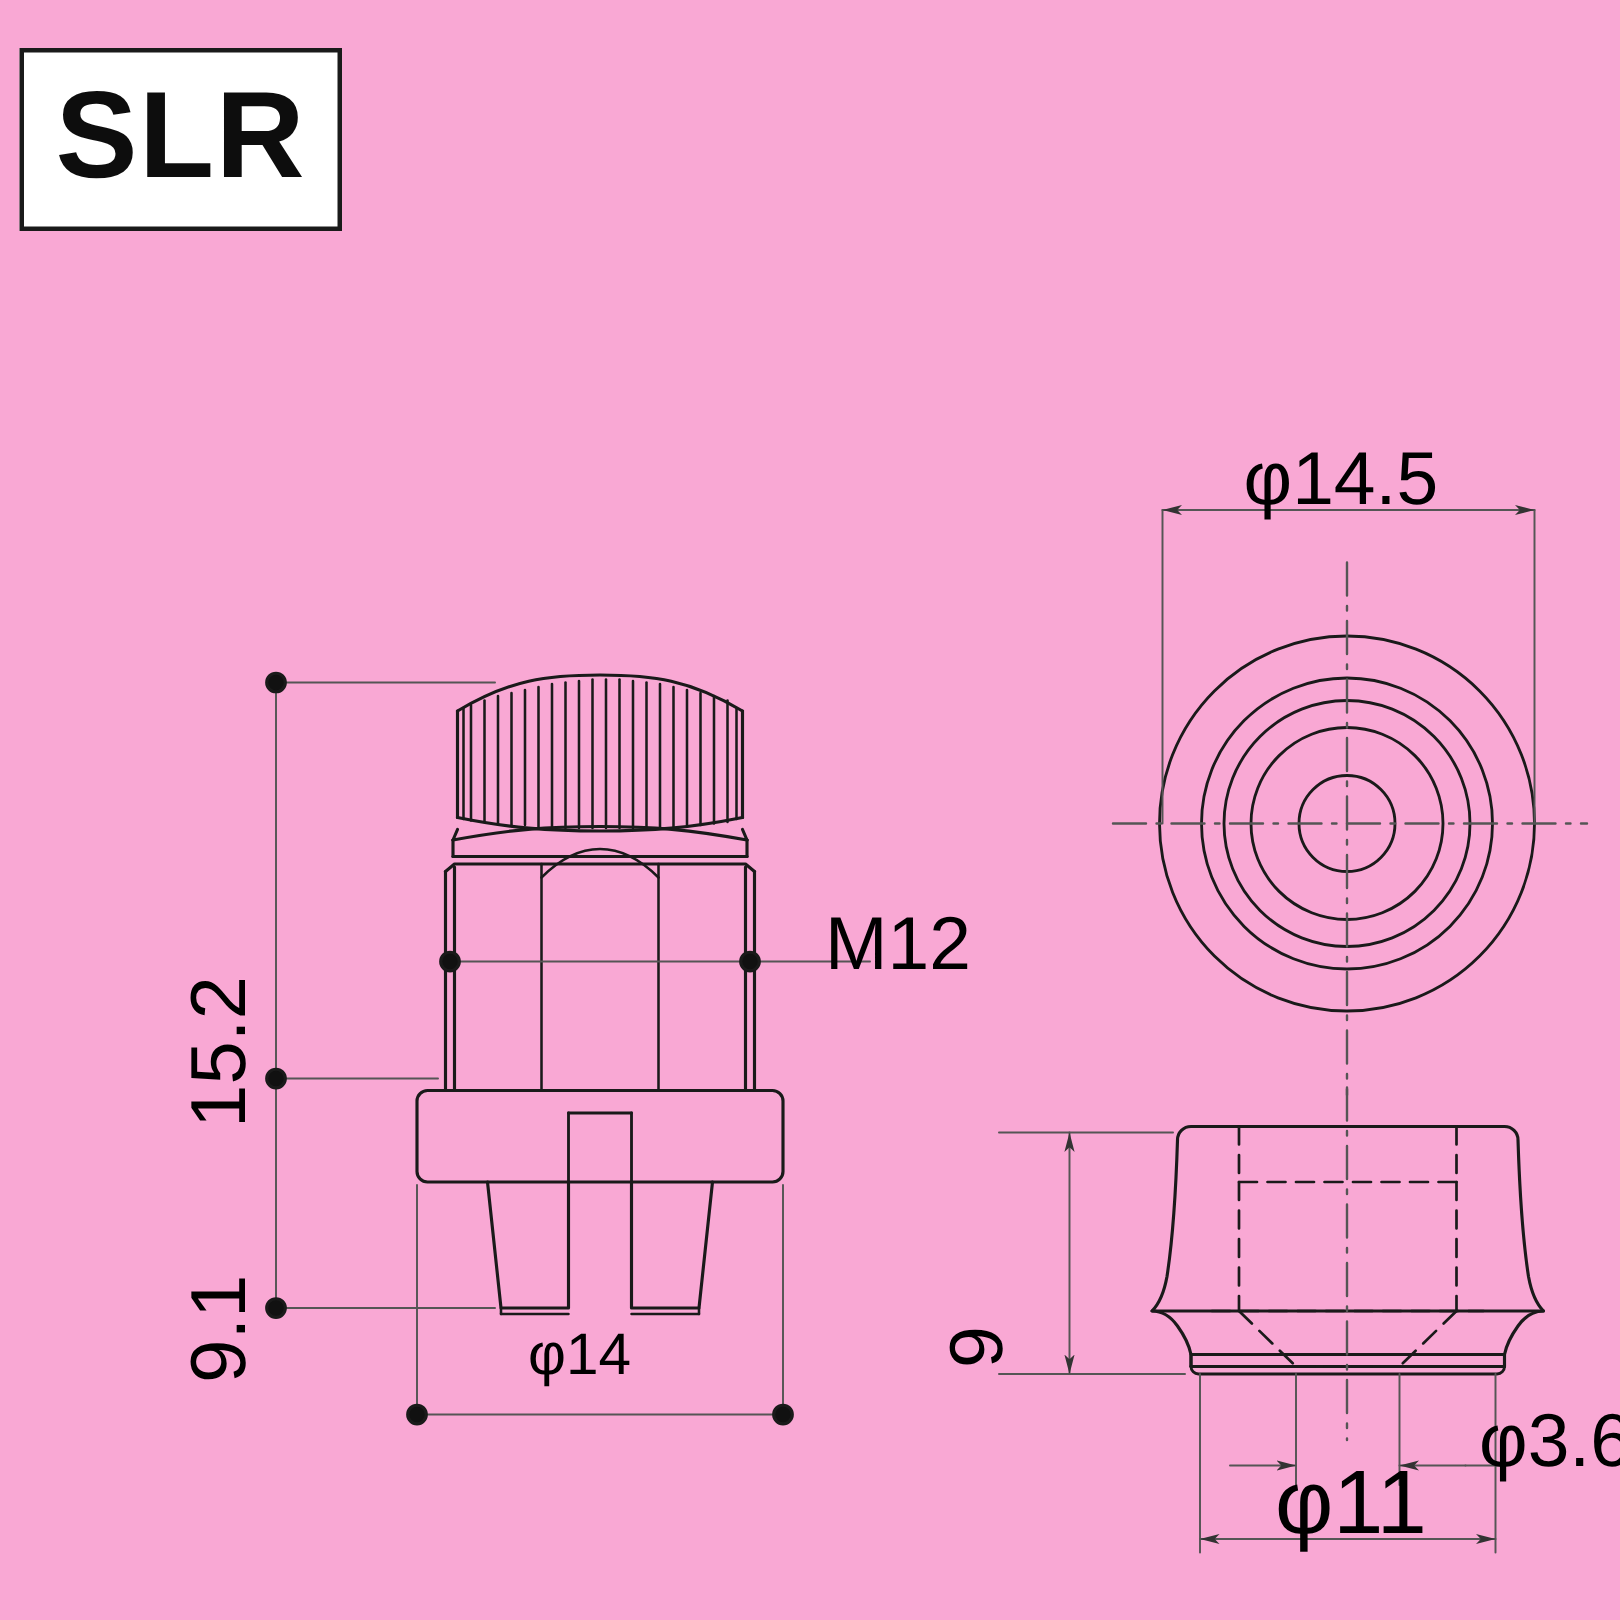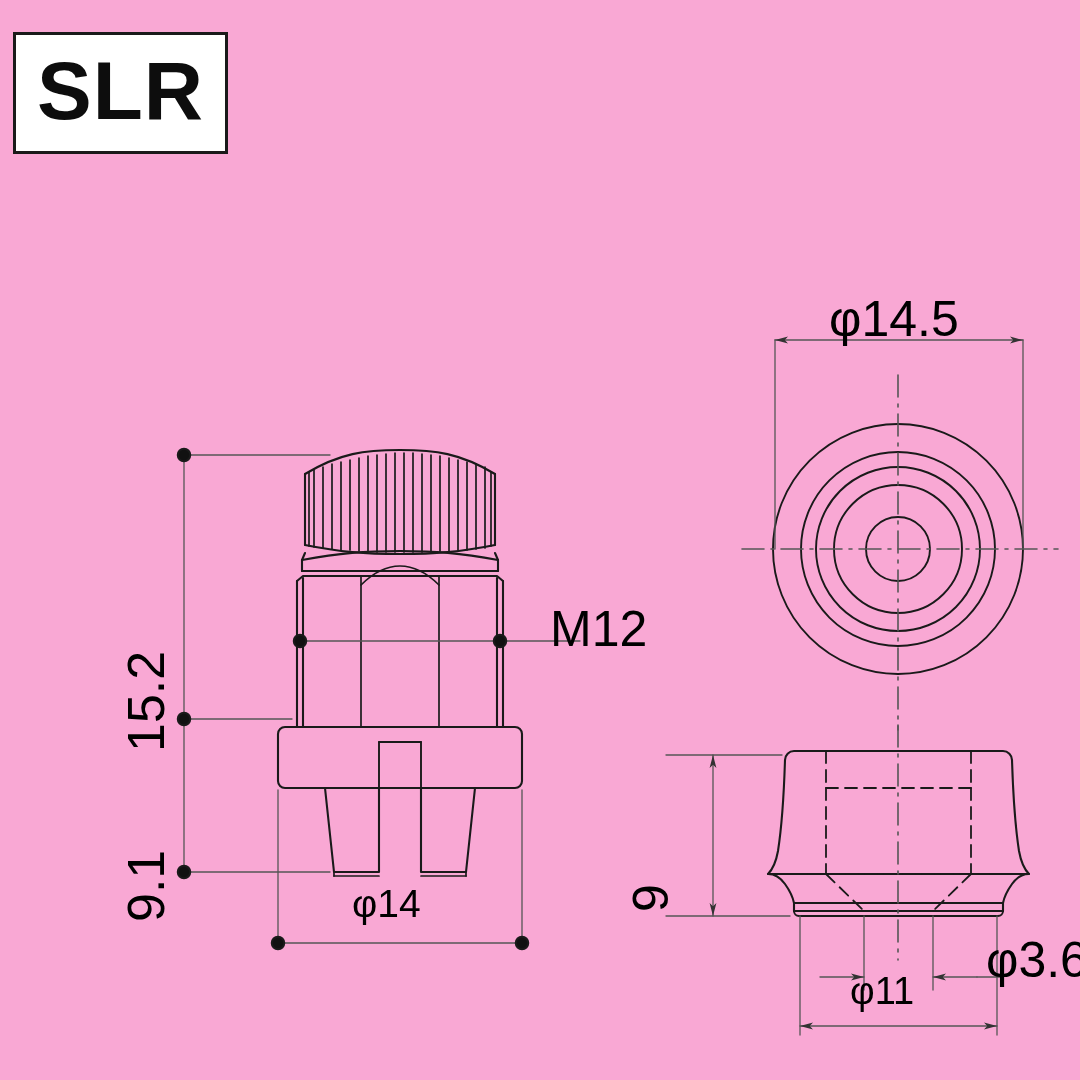--- a/index.html
+++ b/index.html
@@ -278,15 +278,15 @@
   <div class="dim" style="left:534px; top:604px; font-size:50px;margin-left:16px;">M12</div>
 
   <div class="dim" style="left:352px; top:884px; font-size:39px;">φ14</div>
 
   <div class="dim" style="left:829px; top:294px; font-size:50px;">φ14.5</div>
 
   <div class="dim dim-v" style="left:676px; top:862px; font-size:50px; transform:rotate(-90deg); transform-origin:left bottom;">9</div>
 
   <div class="dim" style="left:986px; top:935px; font-size:50px;">φ3.6</div>
 
-  <div class="dim" style="left:850px; top:972px; font-size:38px;text-align:right;">φ11</div>
+  <div class="dim" style="left:850px; top:972px; font-size:60px;text-align:right;">φ11</div>
 
 </div>
 
 </body></html>

